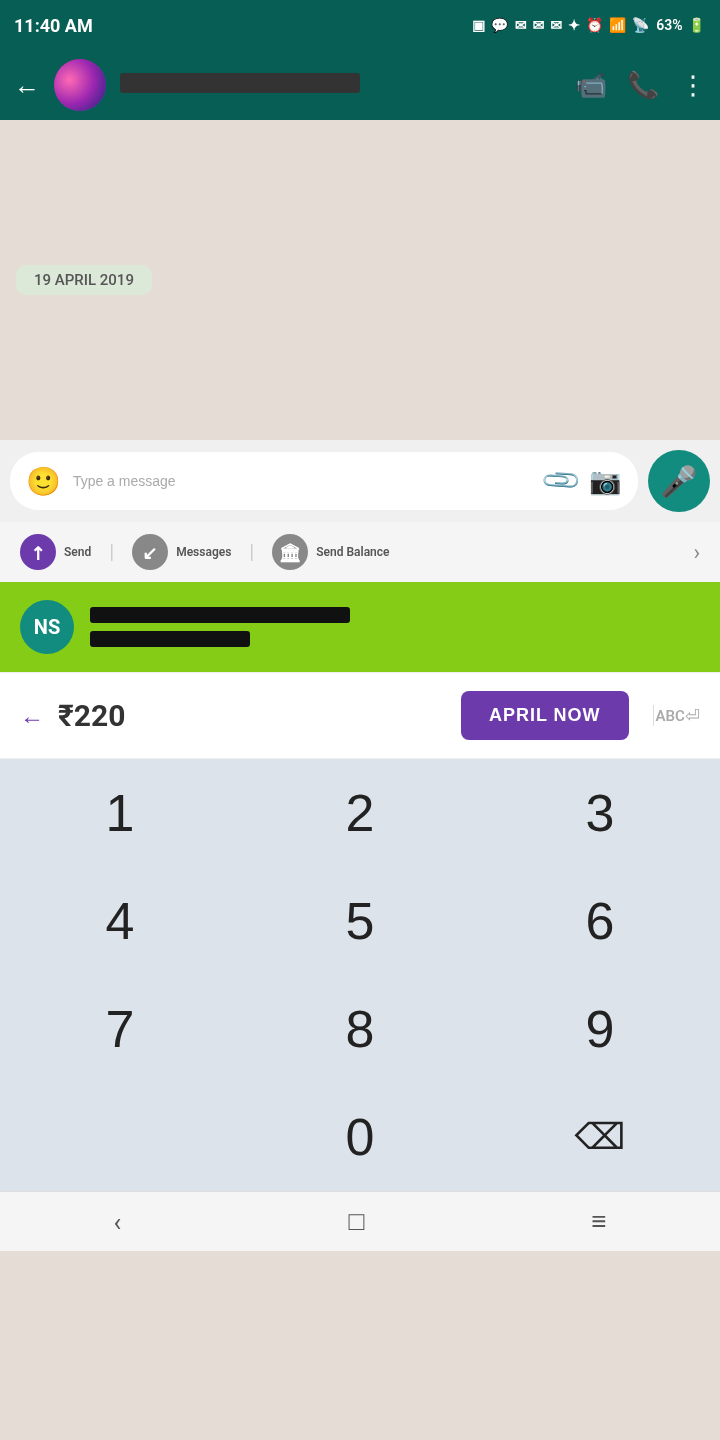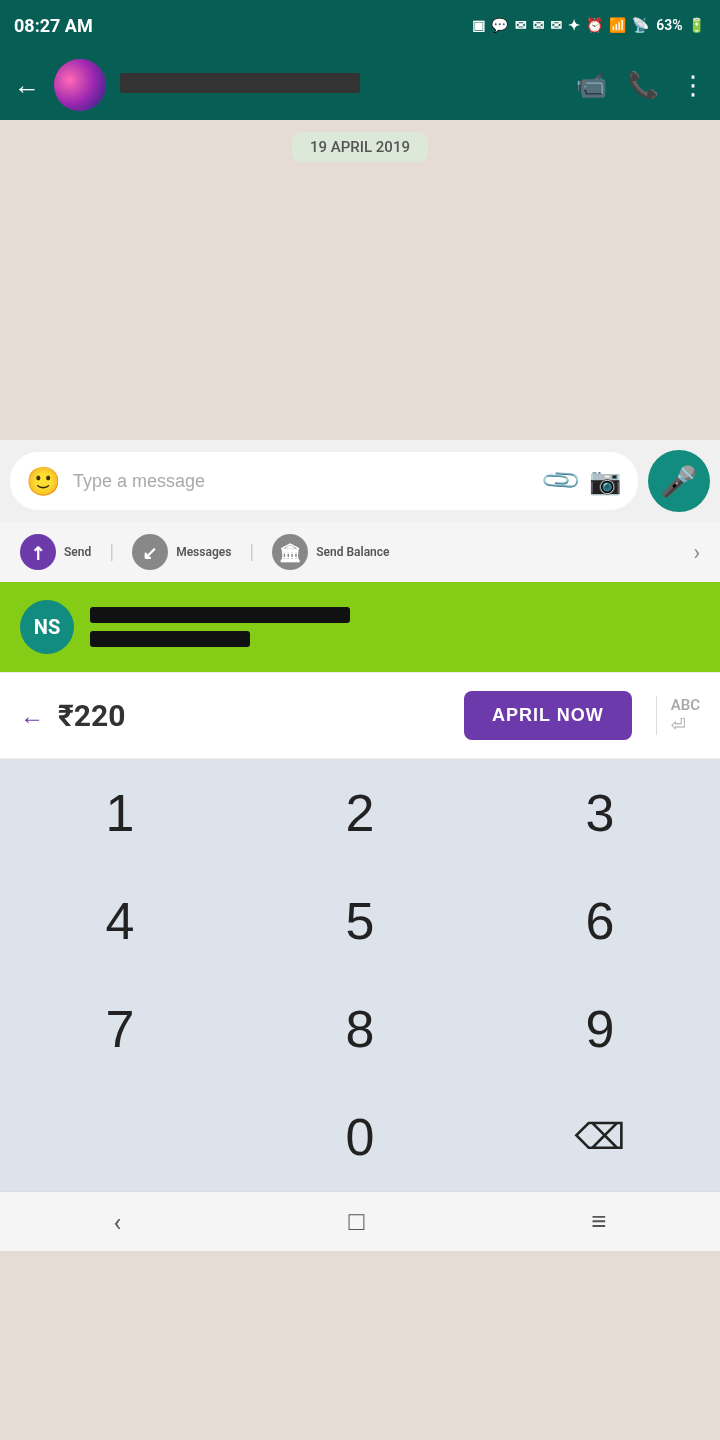--- a/index.html
+++ b/index.html
@@ -47,23 +47,23 @@
     .top-bar .contact-info { flex: 1; }
     .top-bar .contact-name { font-size: 20px; font-weight: 600; letter-spacing: 0.3px; }
     .redacted-bar { display: inline-block; background: #333; border-radius: 3px; height: 20px; }
     .top-bar .action-icons { display: flex; gap: 20px; }
     .top-bar .action-icons span { font-size: 26px; cursor: pointer; }
 
     
     .chat-area {
       background: #e5ddd5;
       min-height: 320px;
-      padding: 12px 16px;
-      display: flex;
-      flex-direction: column;
+      padding: 36px 16px;
+      display: flex;
+      flex-direction: row;
       align-items: center;
       gap: 16px;
     }
 
     .date-badge {
       background: #dce8d8;
       border-radius: 10px;
       padding: 6px 18px;
       font-size: 15px;
       color: #555;
@@ -98,21 +98,21 @@
       padding: 0 16px;
       height: 58px;
       gap: 12px;
       border: none;
     }
     .emoji-icon { font-size: 28px; color: #888; cursor: pointer; }
     .input-field input {
       flex: 1;
       border: none;
       outline: none;
-      font-size: 18px;
+      font-size: 14px;
       color: #b91c1c;
       background: transparent;
     }
     .input-field input::placeholder { color: #aaa; }
     .attach-icon { font-size: 26px; color: #888; cursor: pointer; transform: rotate(-45deg); display: inline-block; }
     .camera-icon { font-size: 26px; color: #888; cursor: pointer; }
     .mic-button {
       width: 62px; height: 62px; border-radius: 50%;
       background: #128c7e;
       display: flex; align-items: center; justify-content: center;
@@ -181,22 +181,22 @@
       color: white;
       border: none;
       border-radius: 8px;
       padding: 14px 28px;
       font-size: 18px;
       font-weight: 700;
       cursor: pointer;
       letter-spacing: 1px;
     }
     .abc-icon {
-      display: flex; flex-direction: column; align-items: flex-start; justify-content: center;
-      font-size: 14px; color: #aaa; border-left: 1px solid #ddd; padding-left: 14px; margin-left: 10px;
+      display: flex; flex-direction: row; align-items: center; justify-content: center;
+      font-size: 14px; color: #aaa; border-left: 1px solid #ddd; padding-left: 2px; margin-left: 10px;
       line-height: 1.2;
     }
     .abc-icon .abc-text { font-size: 15px; font-weight: 600; color: #aaa; }
     .abc-icon .return-sym { font-size: 18px; }
 
     
     .numpad {
       background: #dde3ea;
       display: grid;
       grid-template-columns: repeat(3, 1fr);
@@ -225,21 +225,21 @@
       align-items: center;
       justify-content: space-around;
       border-top: 1px solid #ddd;
     }
     .nav-icon { font-size: 26px; color: #555; cursor: pointer; }
   </style>
 </head>
 <body>
 
 <div class="status-bar">
-  <span class="time">08:27 AM</span>
+  <span class="time">11:40 AM</span>
   <div class="icons">
     <span>▣</span>
     <span>💬</span>
     <span>✉</span>
     <span>✉</span>
     <span>✉</span>
     <span>✦</span>
     <span>⏰</span>
     <span>📶</span>
     <span>📡</span>

